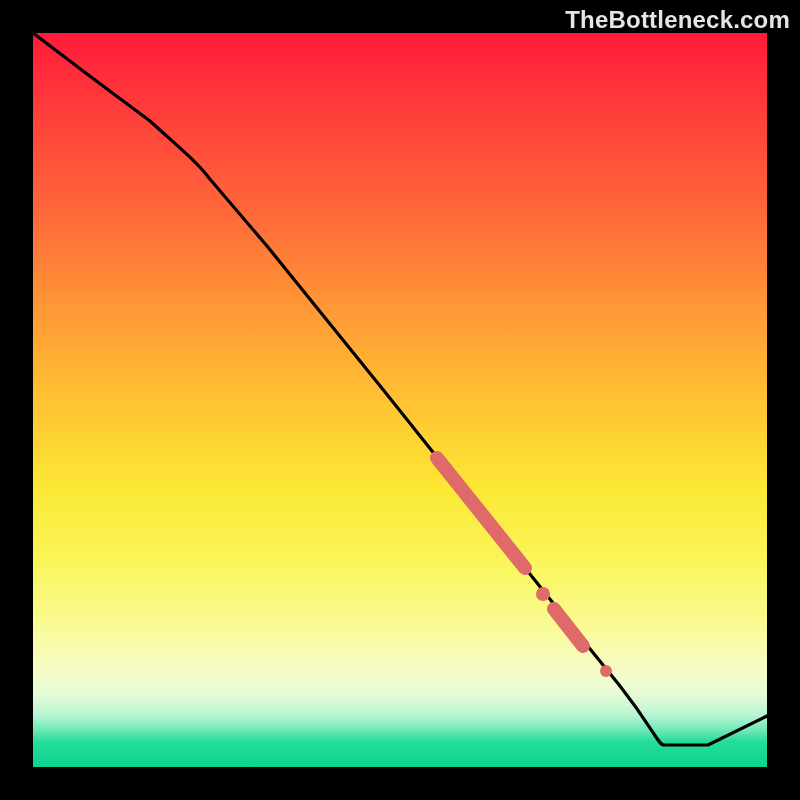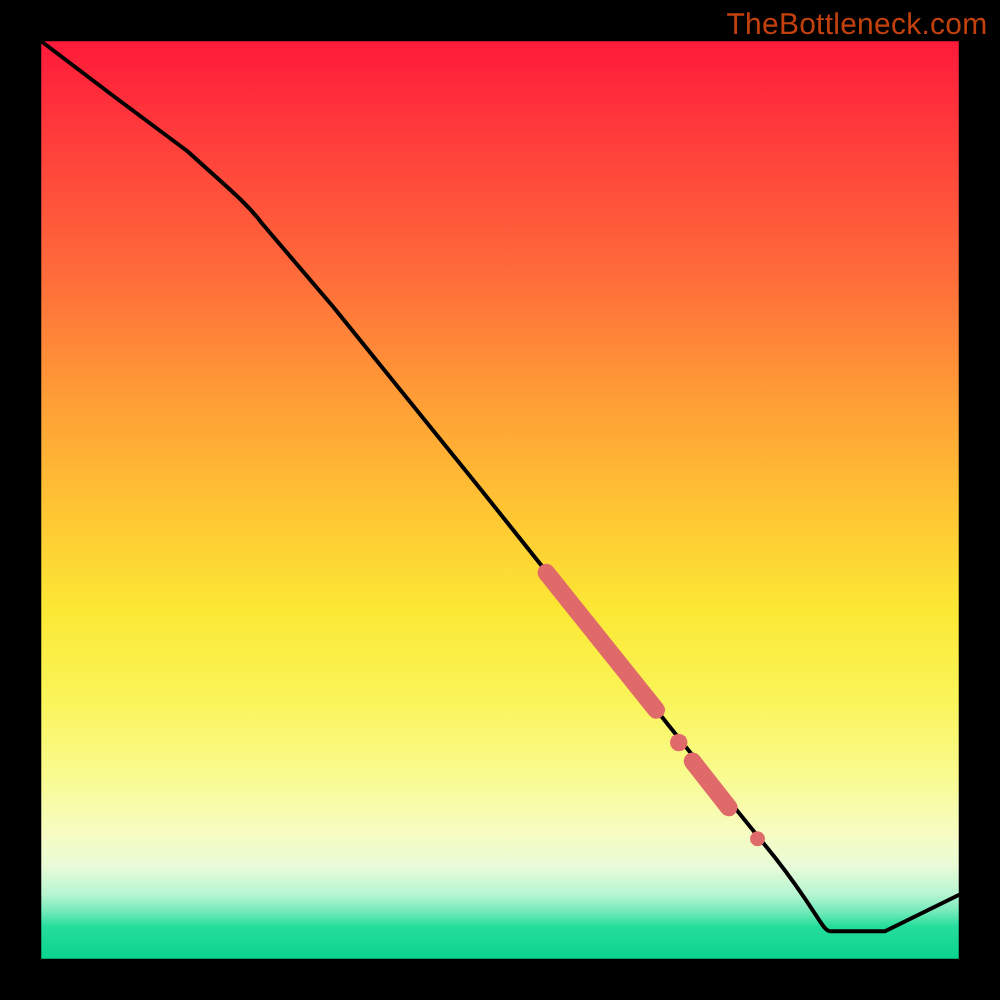--- a/index.html
+++ b/index.html
@@ -35,23 +35,23 @@
       #b6f5d1 93%,
       #6de9b8 95%,
       #25dd9a 96.5%,
       #0bd48e 100%
     );
   }
   .watermark {
     position: absolute;
     top: 6px;
     right: 10px;
-    color: #c2410c;
+    color: #e5e5e5;
     font-size: 24px;
-    font-weight: 400;
+    font-weight: 700;
     letter-spacing: 0.2px;
   }
   svg.curve {
     position: absolute;
     top: 0;
     left: 0;
     width: 734px;
     height: 734px;
     overflow: visible;
   }

